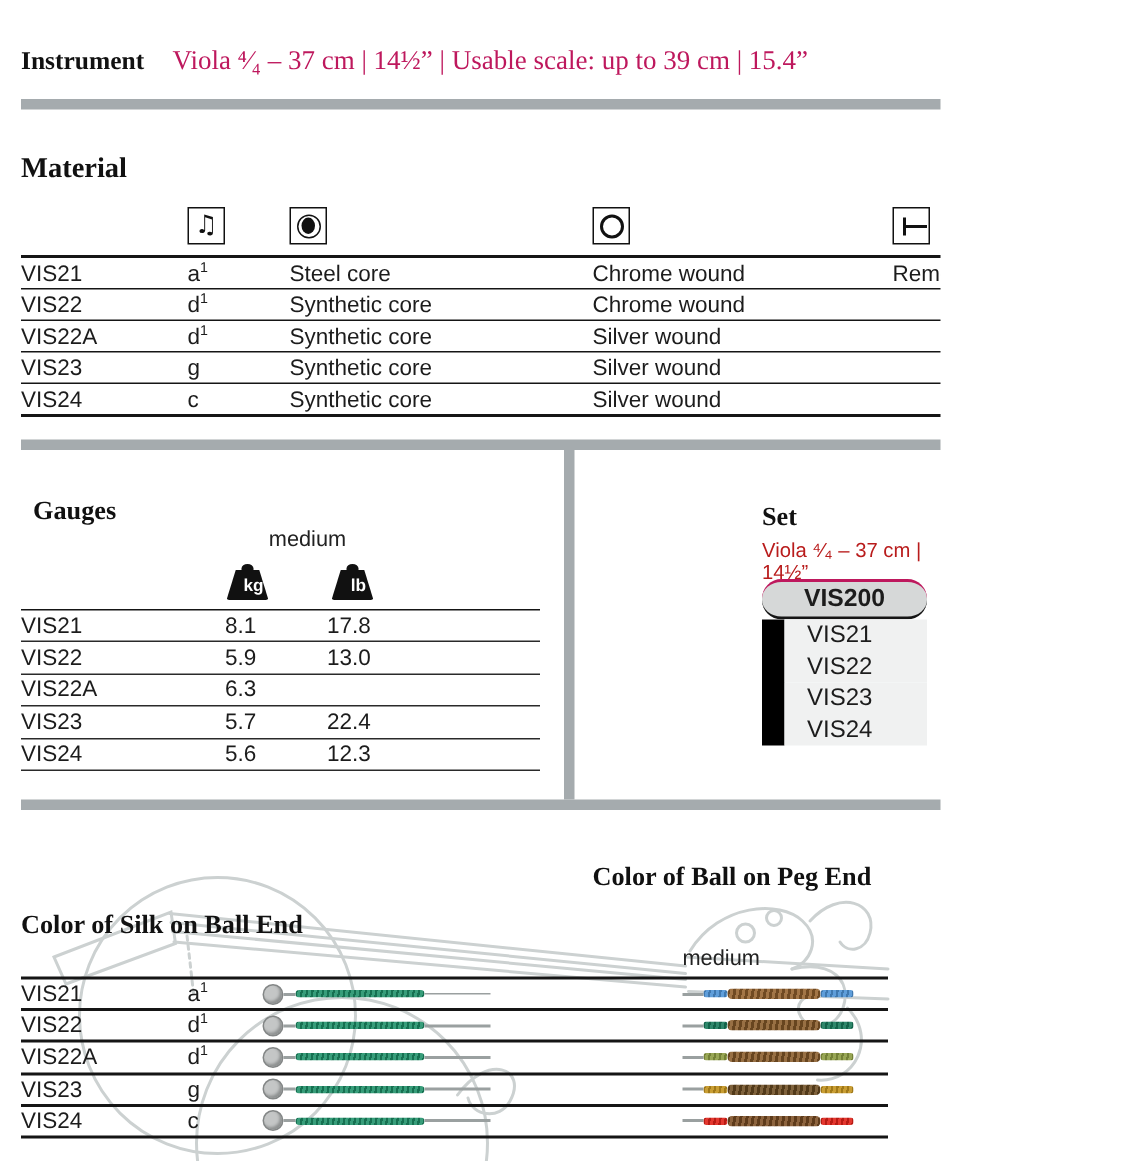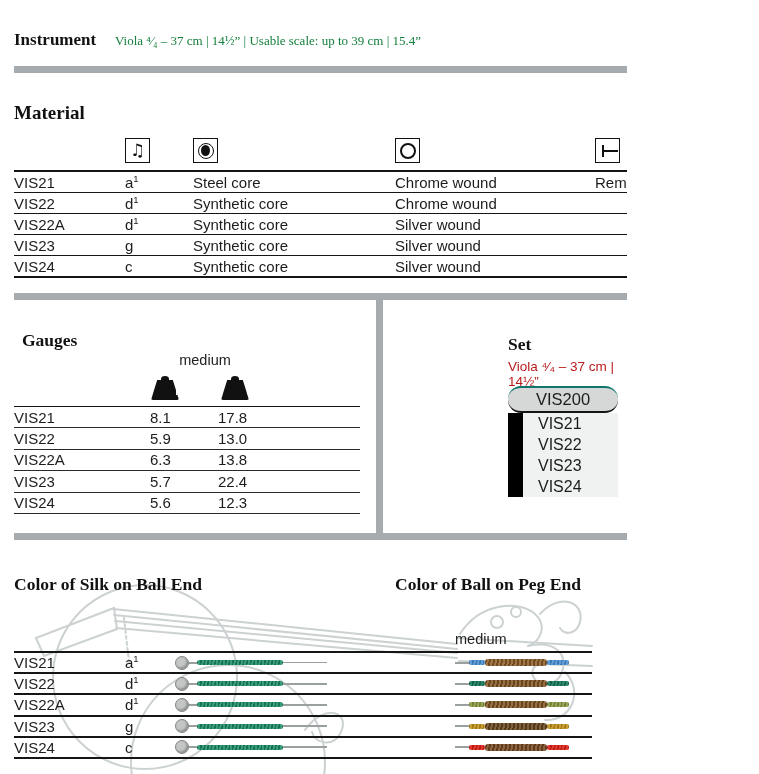--- a/index.html
+++ b/index.html
@@ -4,21 +4,21 @@
 <style>
   html,body{margin:0;padding:0;background:#fff;}
   .page{position:relative;width:627px;height:774px;background:#ffffff;overflow:hidden;
         font-family:"Liberation Sans","DejaVu Sans",sans-serif;color:#1c1c1c;}
   .serif{font-family:"Liberation Serif","DejaVu Serif",serif;font-weight:bold;color:#111;}
   .abs{position:absolute;}
 
   
   .instrument-row{top:30px;left:14px;width:731px;display:flex;align-items:baseline;}
   .instrument-label{font-size:17px;width:101px;flex:none;}
-  .instrument-value{font-family:"Liberation Serif","DejaVu Serif",serif;font-size:13px;color:#15803d;}
+  .instrument-value{font-family:"Liberation Serif","DejaVu Serif",serif;font-size:18px;color:#be185d;}
 
   .graybar{background:#a5abae;height:7px;left:14px;width:731px;}
   .bar1{top:66px;} .bar2{top:293px;} .bar3{top:533px;}
   .vbar{top:300px;left:376px;width:7px;height:233px;background:#a5abae;}
 
   
   .material-title{top:102px;left:14px;font-size:19px;}
   .icon-row{top:138px;left:14px;width:731px;height:26px;}
   .iconbox{position:absolute;width:25px;height:25px;border:1.5px solid #111;background:#fff;
            display:flex;align-items:center;justify-content:center;box-sizing:border-box;}
@@ -39,39 +39,39 @@
   .mrow:last-child{border-bottom:2px solid #151515;}
   sup{font-size:9.5px;vertical-align:super;line-height:0;}
 
   
   .gauges-title{top:330px;left:22px;font-size:17.5px;}
   .medium-label{top:352px;left:150px;width:110px;text-align:center;font-size:14.5px;color:#222;}
   .weight{position:absolute;top:376px;width:28px;height:24px;}
   .weight .knob{position:absolute;top:0;left:10px;width:8px;height:6px;background:#111;border-radius:50% 50% 0 0;}
   .weight .bodyy{position:absolute;top:4px;left:0;width:28px;height:20px;background:#111;
                  clip-path:polygon(22% 0,78% 0,100% 100%,0 100%);border-radius:2px;}
-  .weight .txt{position:absolute;top:7px;left:17px;width:28px;text-align:center;color:#fff;
+  .weight .txt{position:absolute;top:7px;left:4px;width:28px;text-align:center;color:#fff;
                font-size:11.5px;font-weight:bold;line-height:16px;}
   .w-kg{left:151px;} .w-lb{left:221px;}
   .gtable{top:406px;left:14px;width:346px;border-top:1.6px solid #151515;font-size:15px;}
   .grow{display:grid;grid-template-columns:136px 68px auto;height:20.4px;align-items:center;
         border-bottom:1.2px solid #2a2a2a;}
 
   
   .set-title{top:334px;left:508px;font-size:17.5px;}
   .set-sub{top:359px;left:508px;font-size:13.5px;color:#b91c1c;}
   .set-table{top:386px;left:508px;width:110px;}
-  .set-head{height:23px;background:#d6d8d8;border-top:2px solid #0f766e;border-bottom:2px solid #151515;
-            font-weight:normal;font-size:16.5px;text-align:center;line-height:23px;box-sizing:content-box;border-radius:13px;}
+  .set-head{height:23px;background:#d6d8d8;border-top:2px solid #be185d;border-bottom:2px solid #151515;
+            font-weight:bold;font-size:16.5px;text-align:center;line-height:23px;box-sizing:content-box;border-radius:13px;}
   .set-rows{border-left:15px solid #000;}
   .set-rowitem{height:21px;background:#f0f1f1;padding-left:15px;font-size:16px;line-height:21px;}
 
   
   .sketch{top:562px;left:0;}
-  .ball-title{top:574px;left:14px;font-size:17.5px;}
+  .ball-title{top:606px;left:14px;font-size:17.5px;}
   .peg-title{top:574px;left:395px;font-size:17.5px;}
   .medium2{top:631px;left:455px;font-size:14.5px;color:#222;}
   .stable{top:651px;left:14px;width:578px;font-size:15px;}
   .srow{position:relative;display:grid;grid-template-columns:111px 50px auto;height:19.2px;
         align-items:center;border-top:2px solid #151515;}
   .srow:last-child{border-bottom:2px solid #151515;}
   .ballwrap{display:flex;align-items:center;}
   .ball{width:12px;height:12px;border-radius:50%;background:#c4c6c6;border:1.6px solid #838686;
         box-shadow:inset -1.5px -1.5px 2px #8d9090;flex:none;}
   .lead1{width:8px;height:2px;background:#9aa0a0;flex:none;}
@@ -183,21 +183,20 @@
 
       <div class="grow">
         <span>VIS22</span>
         <span>5.9</span>
         <span>13.0</span>
       </div>
 
       <div class="grow">
         <span>VIS22A</span>
         <span>6.3</span>
-        <span>13.8</span>
       </div>
 
       <div class="grow">
         <span>VIS23</span>
         <span>5.7</span>
         <span>22.4</span>
       </div>
 
       <div class="grow">
         <span>VIS24</span>

